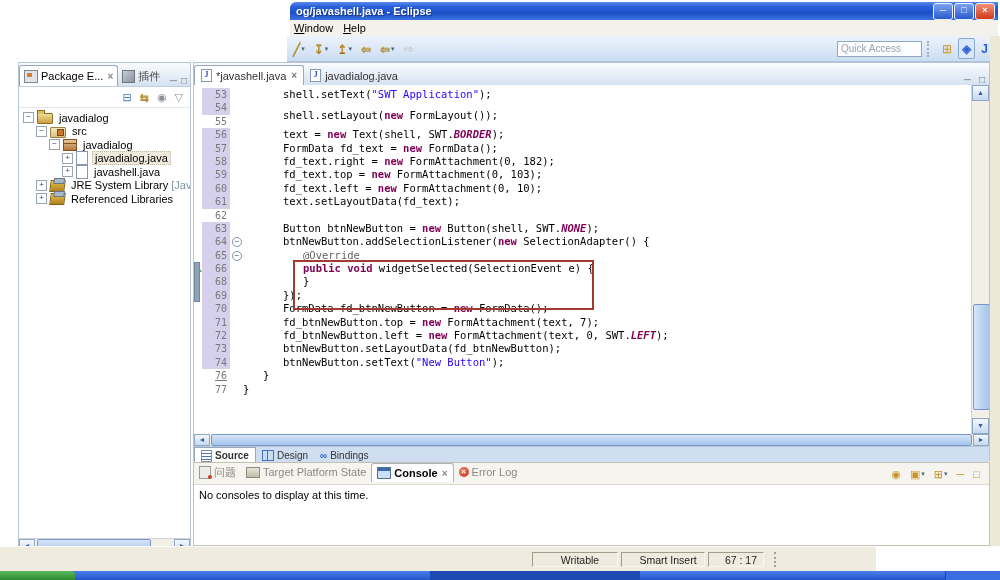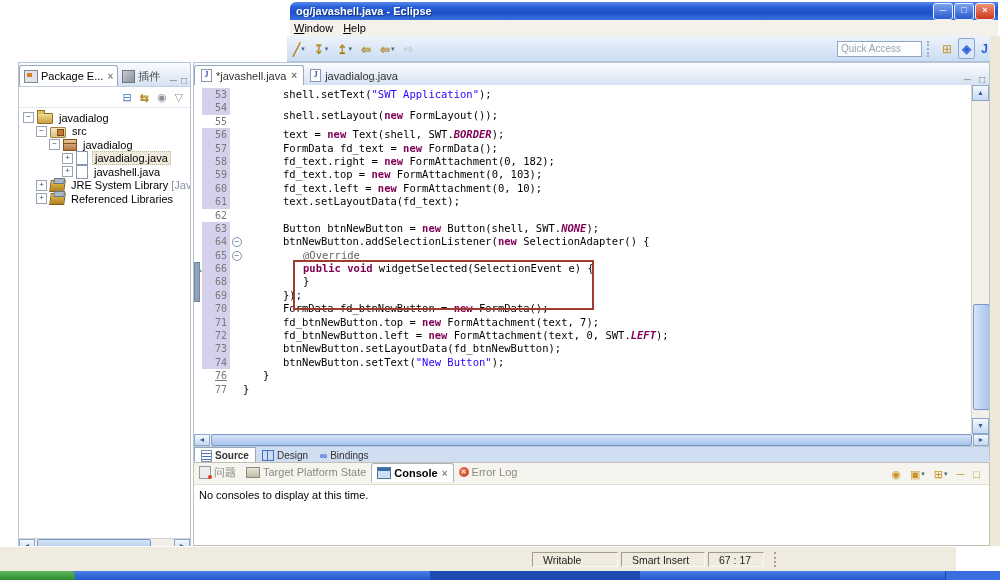--- a/index.html
+++ b/index.html
@@ -166,21 +166,21 @@
     color:#fff;font-size:8px;font-weight:bold;text-align:center;line-height:10px;}
   #con-toolbar{position:absolute;right:6px;top:2px;display:flex;align-items:center;}
   #con-toolbar .tb-btn{margin-left:3px;height:16px;}
   #con-toolbar .gl{font-size:11px;text-shadow:none;}
   .g-pin{color:#4A9A4A;}
   .g-mon{color:#607890;}
   .g-gold{color:#C89428;}
   .g-win{color:#707880;font-size:10px;}
   #con-body{font-size:11px;color:#000;padding:4px 5px;}
   
-  #statusbar{position:absolute;left:0;top:546px;width:956px;height:25px;background:#EFEBDE;border-top:1px solid #FFFFFF;}
+  #statusbar{position:absolute;left:0;top:546px;width:876px;height:25px;background:#EFEBDE;border-top:1px solid #FFFFFF;text-align:center;}
   .st-cell{position:absolute;top:5px;height:15px;font-size:10.5px;color:#222;
     border:1px solid;border-color:#A39B8C #FBF8EF #FBF8EF #A39B8C;padding:1px 0 0 10px;box-sizing:border-box;}
   #st-grip{position:absolute;top:5px;left:774px;width:2px;height:15px;border-left:2px dotted #A89F8D;}
   #taskbar{position:absolute;left:0;top:571px;width:1000px;height:9px;background:linear-gradient(180deg,#4A7EE8,#2456CC);}
   #task-green{position:absolute;left:0;top:0;width:75px;height:9px;background:linear-gradient(180deg,#5CB85C,#2E8A2E);border-top-right-radius:4px;}
   #task-pressed{position:absolute;left:430px;top:0;width:210px;height:9px;background:#1E4AB4;}
   #task-tray{position:absolute;left:945px;top:0;width:55px;height:9px;background:#3A6EE0;border-left:1px solid #1C44A8;}
 </style>
 </head>
 <body>

